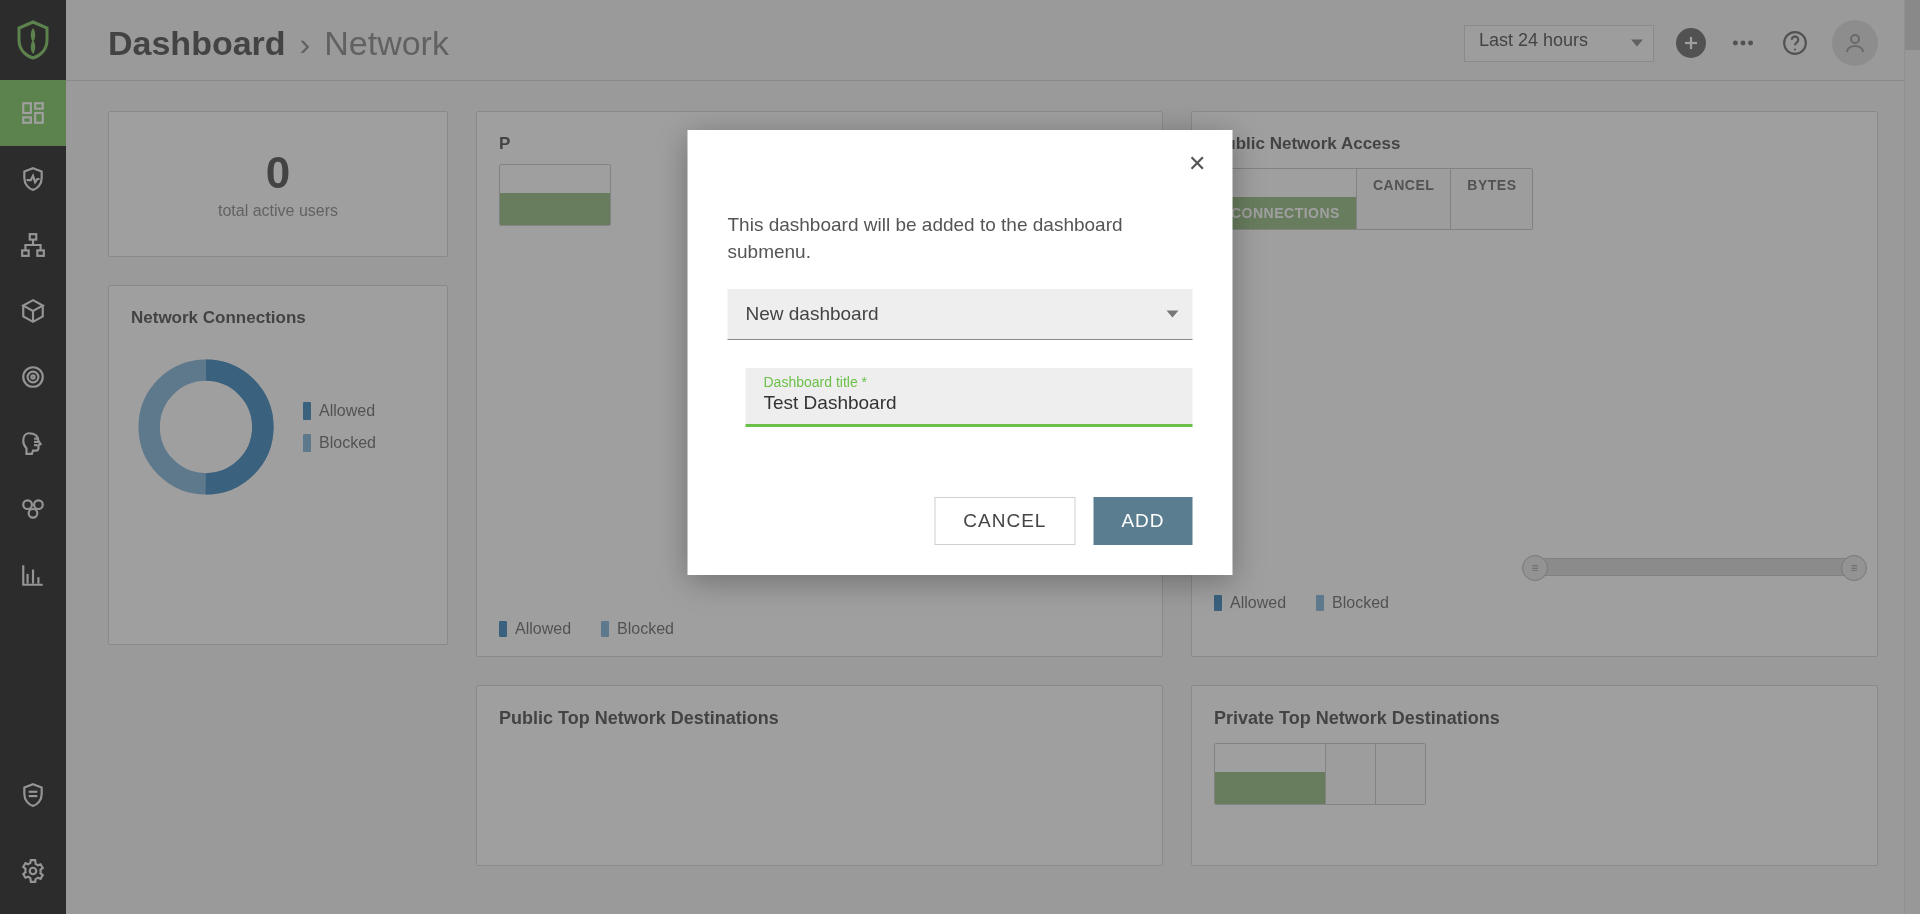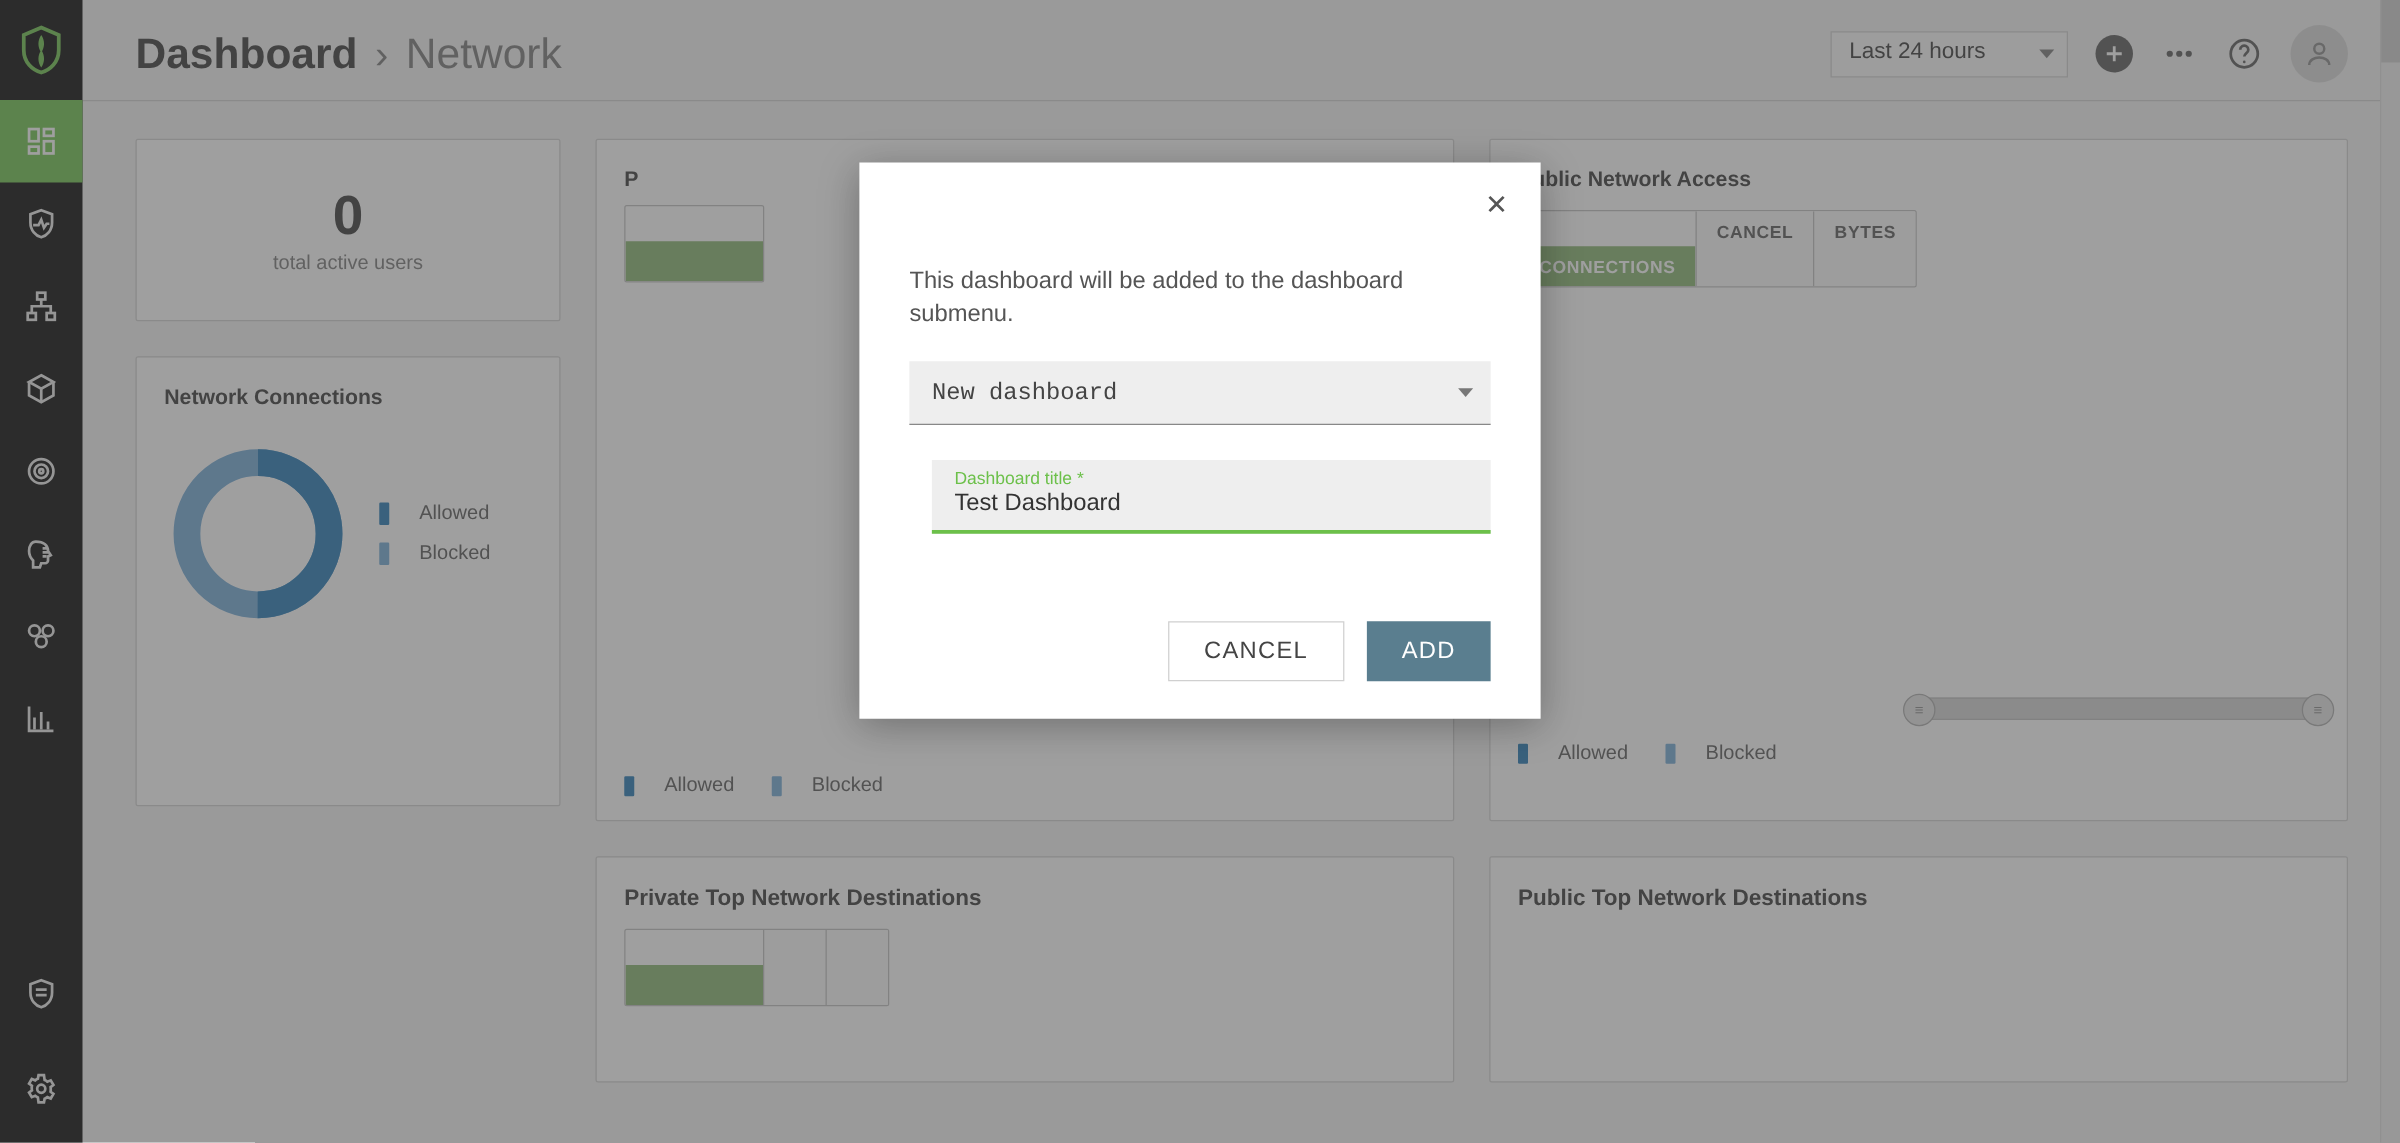--- a/index.html
+++ b/index.html
@@ -153,21 +153,21 @@
   }
 
   .donut-wrap {
     display:flex; align-items:center; gap:22px; margin-top:24px;
   }
   .donut {
     width:150px; height:150px; position:relative;
   }
   .donut svg { transform: rotate(-90deg); }
   .legend-list { display:flex; flex-direction:column; gap:14px; }
-  .legend-item { display:flex; align-items:center; gap:24px; font-size:16px; color:var(--text-mid);}
+  .legend-item { display:flex; align-items:center; gap:8px; font-size:16px; color:var(--text-mid);}
   .legend-sw { width:8px; height:18px; border-radius:1px; }
 
   .pills {
     display:inline-flex;
     border:1px solid var(--pill-border);
     border-radius:2px;
     overflow:hidden;
     font-size:14px;
   }
   .pill {
@@ -242,21 +242,20 @@
   }
   .mat-select {
     margin-top:24px;
     background:#eeeeee;
     border-bottom:1px solid #888;
     padding:14px 40px 14px 18px;
     position:relative;
     font-size:19px;
     color:#444;
     cursor:pointer;
-    font-family:Liberation Mono, monospace;
   }
   .mat-select .caret {
     position:absolute; right:14px; top:50%; transform:translateY(-50%);
     width:0;height:0;border-left:6px solid transparent;border-right:6px solid transparent;border-top:7px solid #777;
   }
   .mat-input-wrap {
     margin-top:28px;
     background:#eeeeee;
     border-bottom:3px solid var(--green-bright);
     padding:6px 18px 6px 18px;
@@ -494,30 +493,30 @@
           <div class="legend-item">
               <span class="legend-sw" style="background:#6fa8d6"></span>
               <span>Blocked</span>
             </div>
         </div>
       </div>
     </div>
 
     <div class="grid-bottom" style="margin-left:368px;">
       <div class="card" style="padding-bottom:60px;">
+        <div class="nested-card-title">Public Top Network Destinations</div>
+      </div>
+      <div class="card" style="padding-bottom:60px;">
         <div class="nested-card-title">Private Top Network Destinations</div>
         <div class="pills" style="margin-top:14px;">
           <div class="pill active" style="min-width:110px;">&nbsp;</div>
           <div class="pill" style="min-width:50px;">&nbsp;</div>
           <div class="pill" style="min-width:50px;">&nbsp;</div>
         </div>
       </div>
-      <div class="card" style="padding-bottom:60px;">
-        <div class="nested-card-title">Public Top Network Destinations</div>
-      </div>
     </div>
 
   </div>
 </div>
 
 <div class="fake-scroll"></div>
 
 <div class="overlay"></div>
 
 <div class="dialog">

